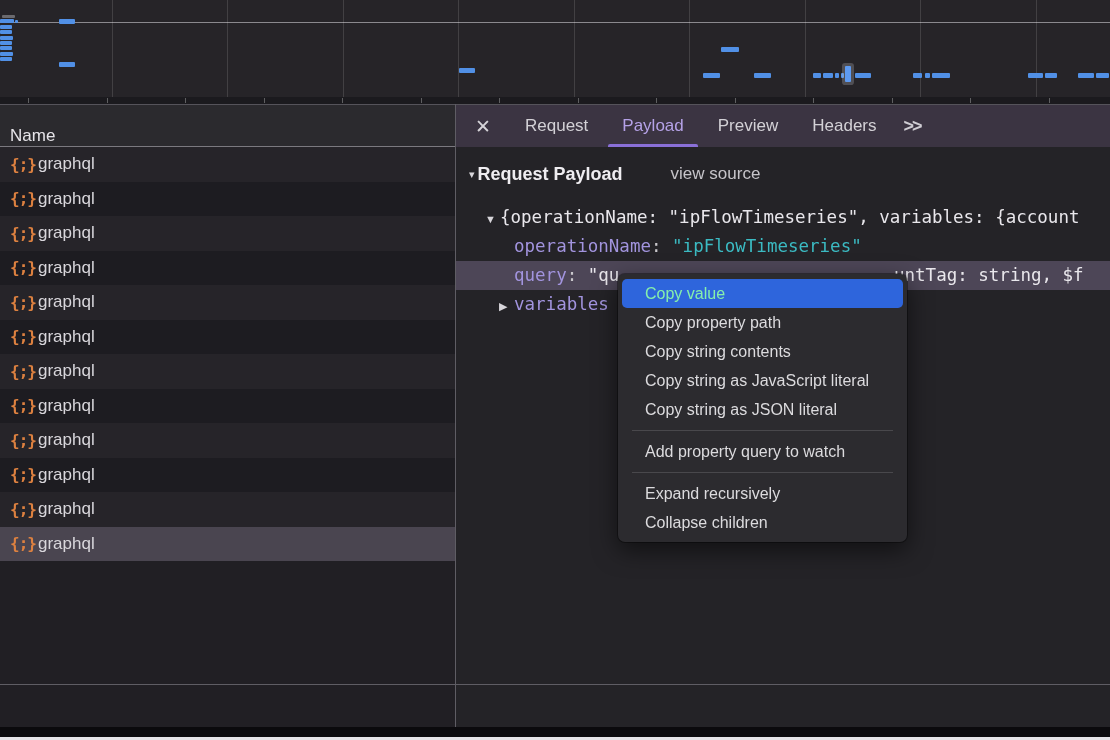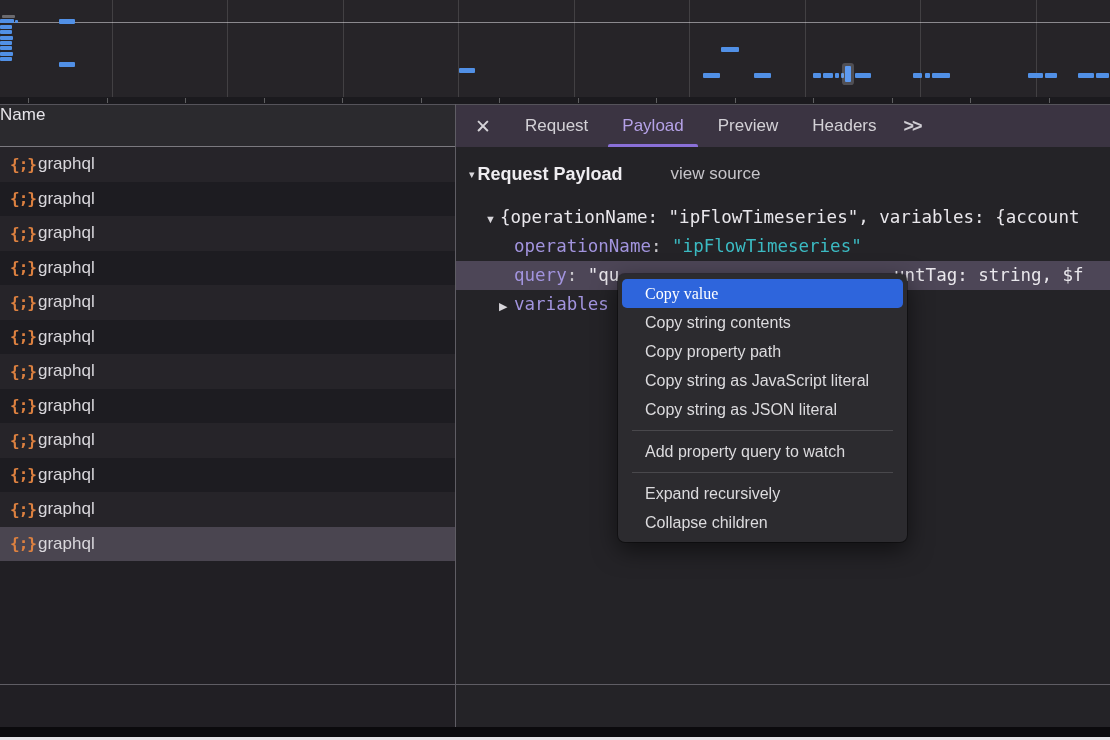--- a/index.html
+++ b/index.html
@@ -19,21 +19,21 @@
   .ov-tick{position:absolute;bottom:1px;width:1px;height:5px;background:rgba(255,255,255,0.30);}
   .bar{position:absolute;background:#5190e6;border-radius:1px;}
   .hover-tick{position:absolute;background:#5e9af0;border-radius:1px;
     box-shadow:0 0 0 3px rgba(190,190,200,0.28);}
 
   
   .left-panel{position:absolute;left:0;top:104px;width:455px;bottom:0;background:#211f24;}
   .list-header{
     position:absolute;left:0;top:0;width:100%;height:43px;background:#2b2a2e;
     border-top:1px solid #55535a;border-bottom:1px solid #7b797f;box-sizing:border-box;
-    color:#e6e4e9;font-size:17px;display:flex;align-items:flex-start;padding-left:0;
+    color:#e6e4e9;font-size:17px;display:flex;align-items:flex-end;padding-left:10px;
   }
   .rows{position:absolute;left:0;top:43px;width:100%;}
   .list-row{height:34.5px;display:flex;align-items:center;padding-left:10px;box-sizing:border-box;}
   .list-row.odd{background:#262429;}
   .list-row.even{background:#1d1c21;}
   .list-row.selected{background:#4a4550;}
   .req-icon{
     font-family:"DejaVu Sans Mono", monospace;font-weight:bold;font-size:16px;
     color:#dd8140;width:28px;letter-spacing:-1px;flex:0 0 auto;
   }
@@ -94,21 +94,21 @@
   
   .context-menu{
     position:absolute;left:618px;top:274px;width:289px;z-index:10;
     background:#2c2b2f;border-radius:7px;padding:5px 0;
     box-shadow:0 8px 24px rgba(0,0,0,0.55), 0 0 0 1px rgba(0,0,0,0.35);
   }
   .menu-item{
     height:29px;line-height:29px;margin:0 4px;padding-left:23px;border-radius:5px;
     color:#dcdbde;font-size:16px;white-space:nowrap;cursor:default;
   }
-  .menu-item.highlighted{background:#2e65dc;color:#ffffff;font-family:Liberation Serif, serif;}
+  .menu-item.highlighted{background:#2e65dc;color:#86efac;}
   .menu-sep{height:1px;background:#49484c;margin:6px 14px;}
 </style>
 </head>
 <body>
 
 <div class="screen">
 
   <div class="overview" id="overview">
     <div class="ov-hline"></div>
     <div class="ov-band"></div>
@@ -259,22 +259,22 @@
       </div>
     </div>
   </div>
 
   <div class="footer-line"></div>
   <div class="bottom-black"></div>
   <div class="bottom-white"></div>
 
   <div class="context-menu" id="context-menu">
       <div class="menu-item highlighted">Copy value</div>
+      <div class="menu-item">Copy property path</div>
       <div class="menu-item">Copy string contents</div>
-      <div class="menu-item">Copy property path</div>
       <div class="menu-item">Copy string as JavaScript literal</div>
       <div class="menu-item">Copy string as JSON literal</div>
       <div class="menu-sep"></div>
       <div class="menu-item">Add property query to watch</div>
       <div class="menu-sep"></div>
       <div class="menu-item">Expand recursively</div>
       <div class="menu-item">Collapse children</div>
     </div>
 
 </div>

